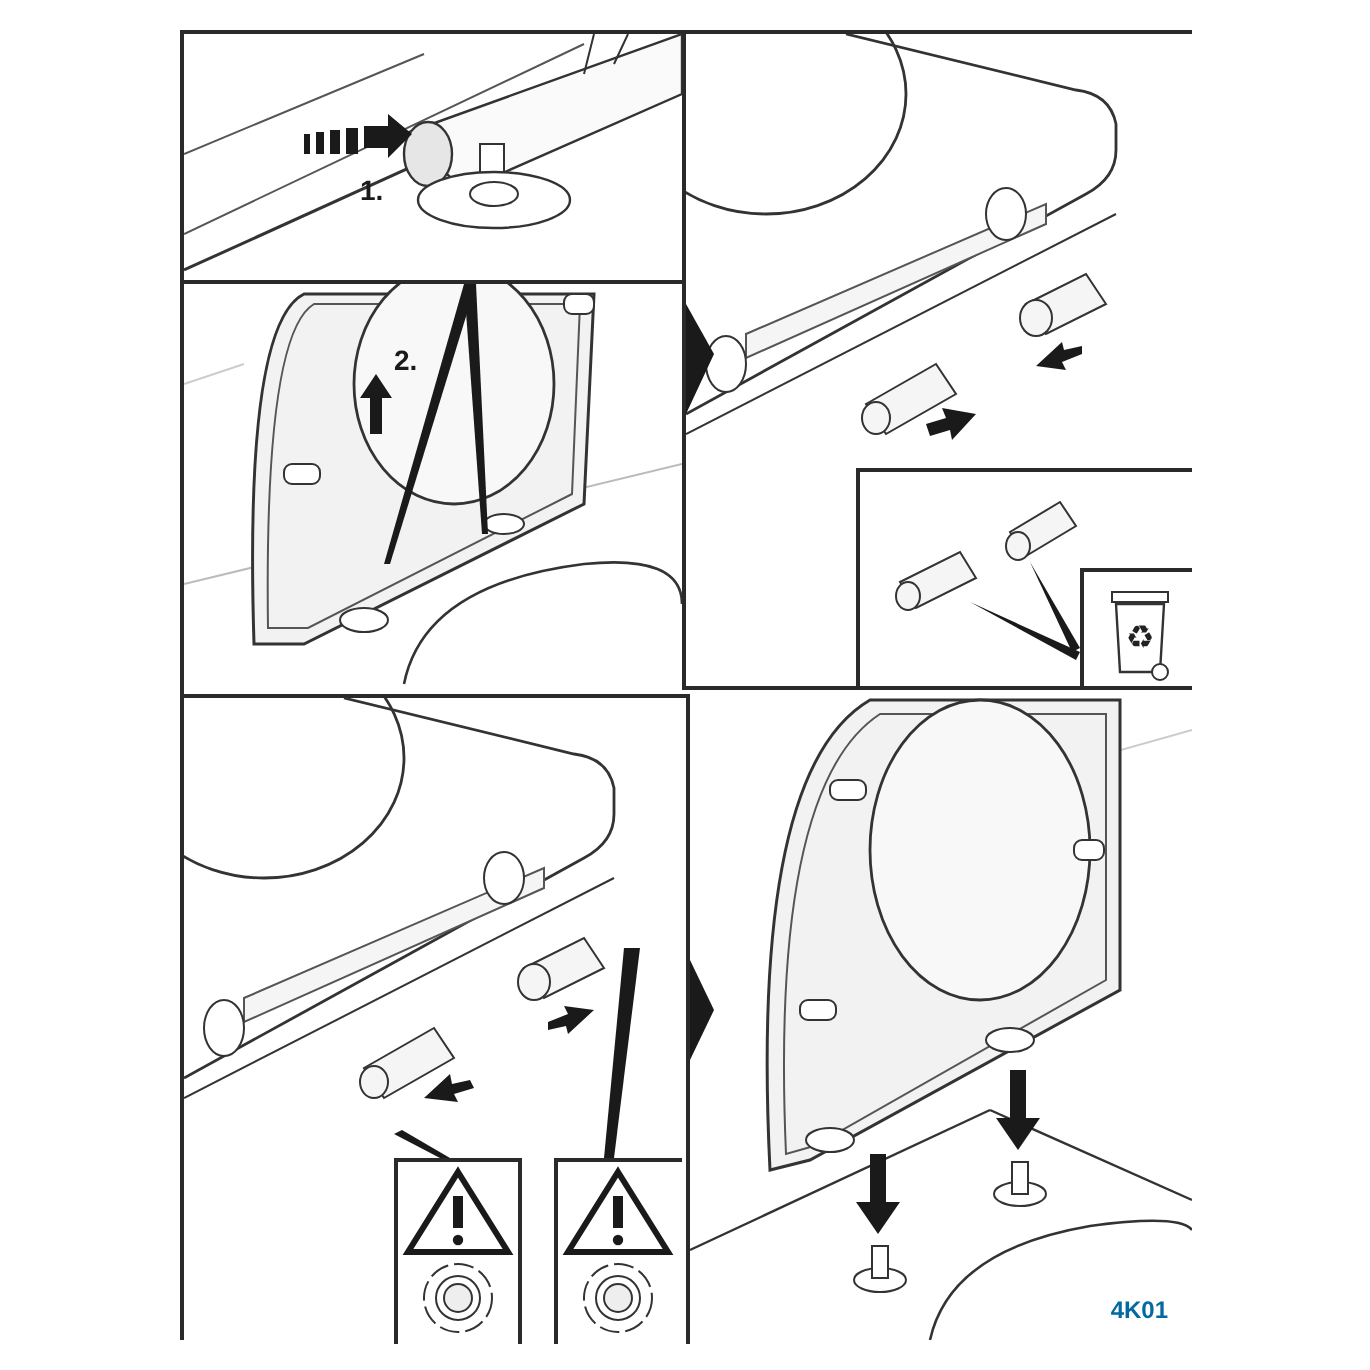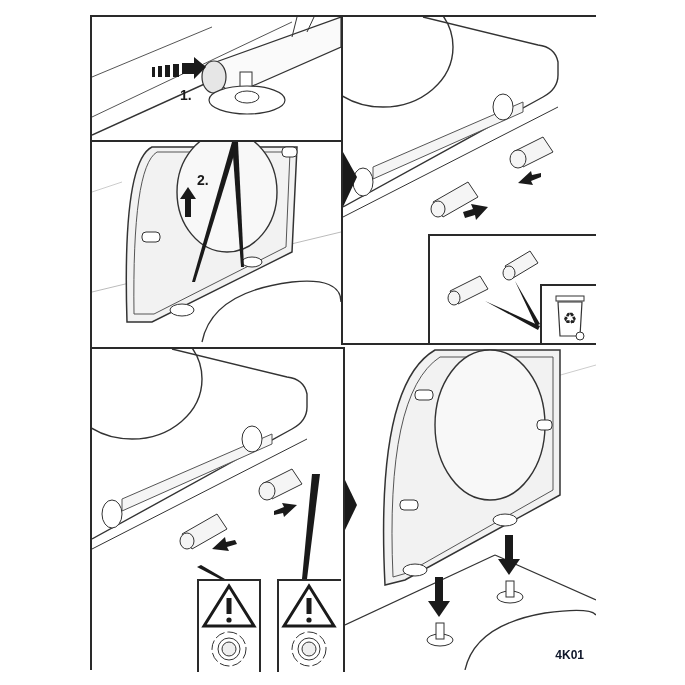--- a/index.html
+++ b/index.html
@@ -1,21 +1,21 @@
 <!DOCTYPE html>
 <html><head>
 <meta charset="utf-8">
 <style>
   html,body{margin:0;padding:0;background:#ffffff;}
   body{width:685px;height:685px;position:relative;overflow:hidden;font-family:"Liberation Sans",sans-serif;}
   .frame{position:absolute;left:90px;top:15px;width:506px;height:655px;border:2px solid #2a2a2a;box-sizing:border-box;background:#fff;}
   .panel{position:absolute;overflow:hidden;background:#fff;}
   svg{display:block;}
   .lbl{position:absolute;font-weight:bold;color:#1a1a1a;}
-  .code{position:absolute;right:12px;bottom:8px;font-weight:bold;font-size:12px;color:#0f172a;}
+  .code{position:absolute;right:12px;bottom:8px;font-weight:bold;font-size:12px;color:#0369a1;}
 </style>
 </head>
 <body>
 
 <div class="frame">
 
   <div class="panel" style="left:0;top:0;width:249px;height:123px;border-right:2px solid #2a2a2a;border-bottom:2px solid #2a2a2a;">
     <svg width="249" height="123" viewBox="0 0 249 123">
       <line x1="0" y1="60" x2="120" y2="10" stroke="#555" stroke-width="1"></line>
       <line x1="0" y1="100" x2="200" y2="5" stroke="#555" stroke-width="1"></line>

